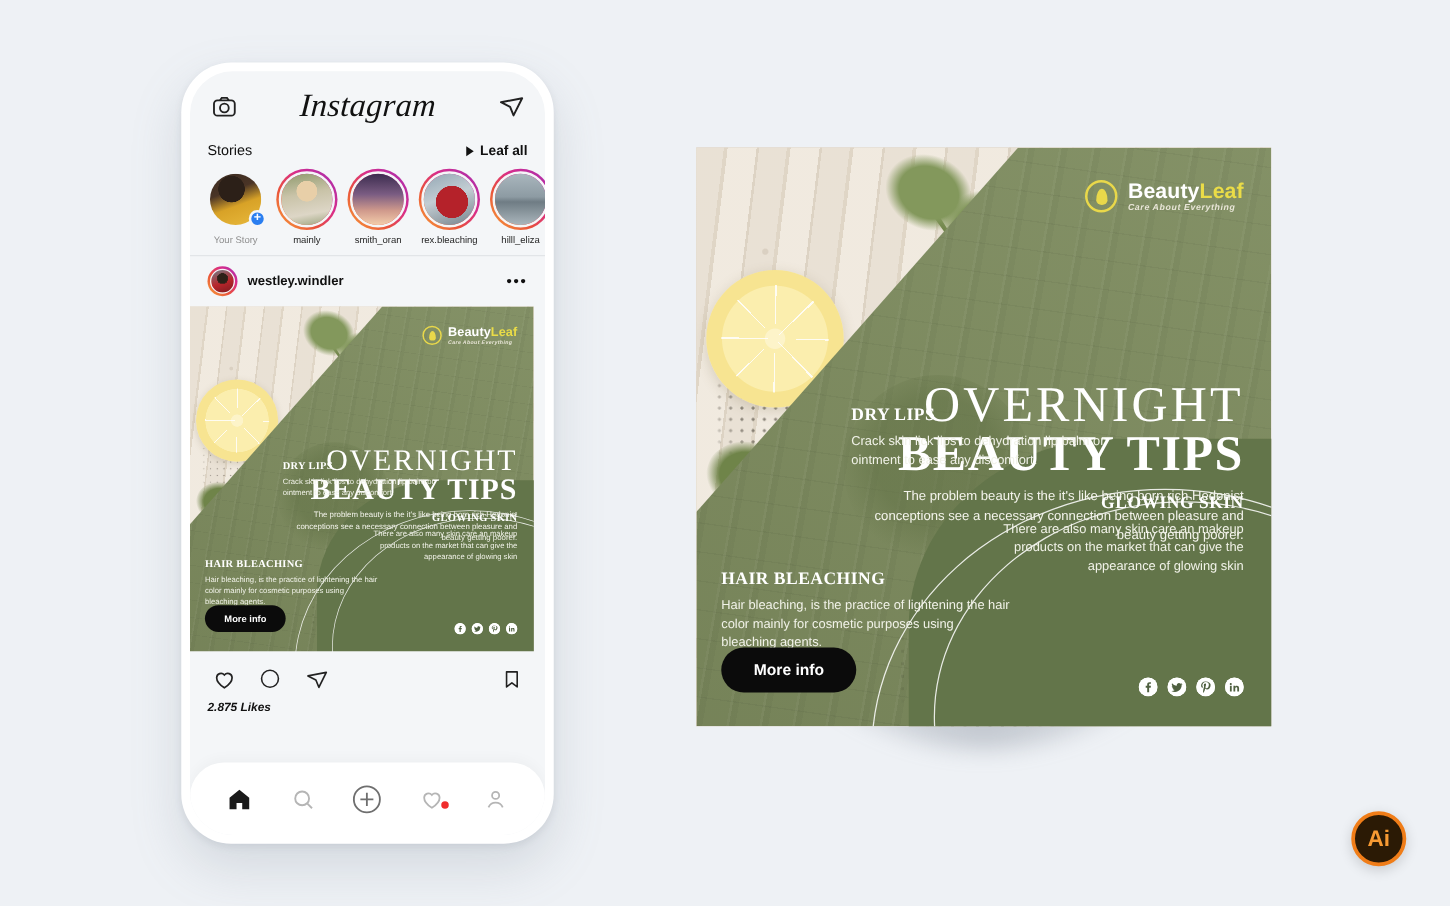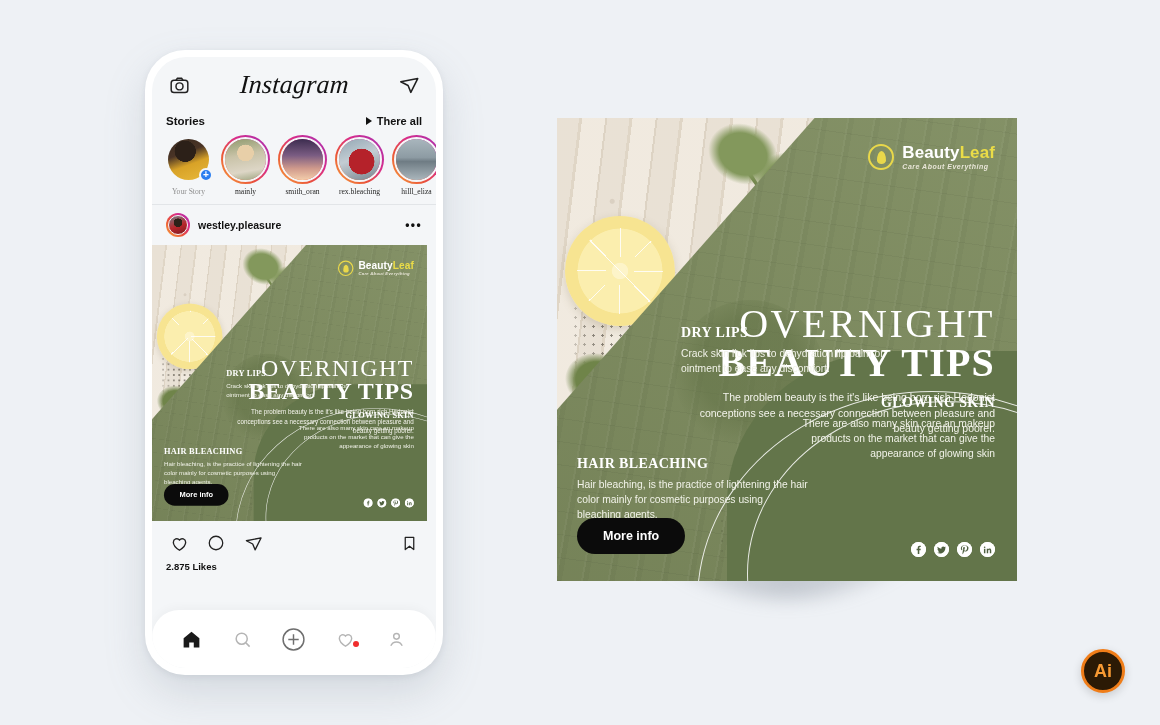--- a/index.html
+++ b/index.html
@@ -52,21 +52,21 @@
     transform: skewX(-4deg);
   }
   .icon-btn { width: 26px; height: 26px; display:flex; align-items:center; justify-content:center; }
 
   
   .stories-head {
     display:flex; align-items:center; justify-content:space-between;
     padding: 2px 14px 6px 14px;
     flex: 0 0 auto;
   }
-  .stories-title { font-size: 11.5px; font-weight: 700; color:#111; }
+  .stories-title { font-size: 11.5px; font-weight: 400; color:#111; }
   .watch-all { display:flex; align-items:center; gap:5px; font-size:11px; font-weight:700; color:#111; }
   .tri { width:0;height:0;border-left:6px solid #111;border-top:4px solid transparent;border-bottom:4px solid transparent; }
 
   
   .stories-row {
     display:flex; gap:8px; padding: 2px 10px 8px 12px;
     flex: 0 0 auto; overflow: hidden;
   }
   .story { width:49px; flex:0 0 auto; text-align:center; position:relative; }
   .ring {
@@ -95,21 +95,21 @@
       linear-gradient(160deg,#93a7b4 0%,#c3cdd3 45%,#76838c 100%); }
   .av5 { background:
       linear-gradient(180deg,#a9b6bd 0%,#8d9ba3 45%,#6f7c84 55%,#aab6bc 100%); }
   .plus-badge {
     position:absolute; right:0px; bottom:14px;
     width:14px;height:14px;border-radius:50%;
     background:#2a7ef0; border:2px solid #f4f6f8;
     color:#fff; font-size:10px; line-height:10px; font-weight:700;
     display:flex;align-items:center;justify-content:center;
   }
-  .story-name { font-size:7.6px; margin-top:3px; color:#262626; white-space:nowrap; overflow:hidden;font-family:Liberation Serif, serif; }
+  .story-name { font-size:7.6px; margin-top:3px; color:#262626; white-space:nowrap; overflow:hidden; }
   .story-name.muted { color:#8e8e8e; }
 
   .divider { height:1px; background:#e2e5e8; flex:0 0 auto; }
 
   
   .post-head { display:flex; align-items:center; padding:8px 14px; gap:8px; flex:0 0 auto; }
   .post-av {
     width:24px;height:24px;border-radius:50%;
     padding:1.6px;
     background: linear-gradient(45deg,#f9a43b,#e9513a 40%,#d92d8a 70%,#a02fb5);
@@ -122,21 +122,21 @@
   }
   .post-user { font-size:10.5px; font-weight:700; color:#111; flex:1; }
   .dots { letter-spacing:1.4px; color:#111; font-size:12px; font-weight:700; }
 
   
   .post-media { position:relative; width:100%; height:276px; flex:0 0 auto; overflow:hidden; }
 
   
   .post-actions { display:flex; align-items:center; padding:9px 14px 2px 14px; gap:11px; flex:0 0 auto; }
   .spacer { flex:1; }
-  .likes { padding:3px 14px 0 14px; font-size:9.5px; font-weight:700; color:#111; flex:0 0 auto; }
+  .likes { padding:3px 14px 0 14px; font-size:9.5px; font-weight:700; color:#111; flex:0 0 auto;font-style:italic; }
 
   
   .bottom-nav {
     margin-top:auto;
     height:58px;
     background:#fff;
     border-radius:30px 30px 34px 34px;
     display:flex; align-items:center; justify-content:space-around;
     padding: 0 14px;
     flex:0 0 auto;
@@ -342,21 +342,21 @@
           <svg width="22" height="22" viewBox="0 0 24 24" fill="none" stroke="#222" stroke-width="1.7" stroke-linejoin="round">
             <path d="M3 8.5 L21.5 5 L14 20 L11 12.6 Z"></path>
           </svg>
         </div>
       </div>
 
       <div class="stories-head">
         <div class="stories-title">Stories</div>
         <div class="watch-all">
           <span class="tri"></span>
-          <span>There all</span>
+          <span>Leaf all</span>
         </div>
       </div>
 
       <div class="stories-row">
         <div class="story">
           <div class="ring own">
             <div class="ring-inner">
                 <div class="av av1"></div>
               </div>
           </div>
@@ -396,21 +396,21 @@
           <div class="story-name">hilll_eliza</div>
         </div>
       </div>
 
       <div class="divider"></div>
 
       <div class="post-head">
         <div class="post-av">
             <div class="post-av-in"></div>
           </div>
-        <div class="post-user">westley.pleasure</div>
+        <div class="post-user">westley.windler</div>
         <div class="dots">•••</div>
       </div>
 
       <div class="post-media">
         <div class="mini" id="mini-poster" style="transform: scale(0.5978);">
 
         <div class="poster" style="position: absolute; inset: 0px;">
 
       <div class="photo-bg"></div>
       <div class="photo-noise"></div>

